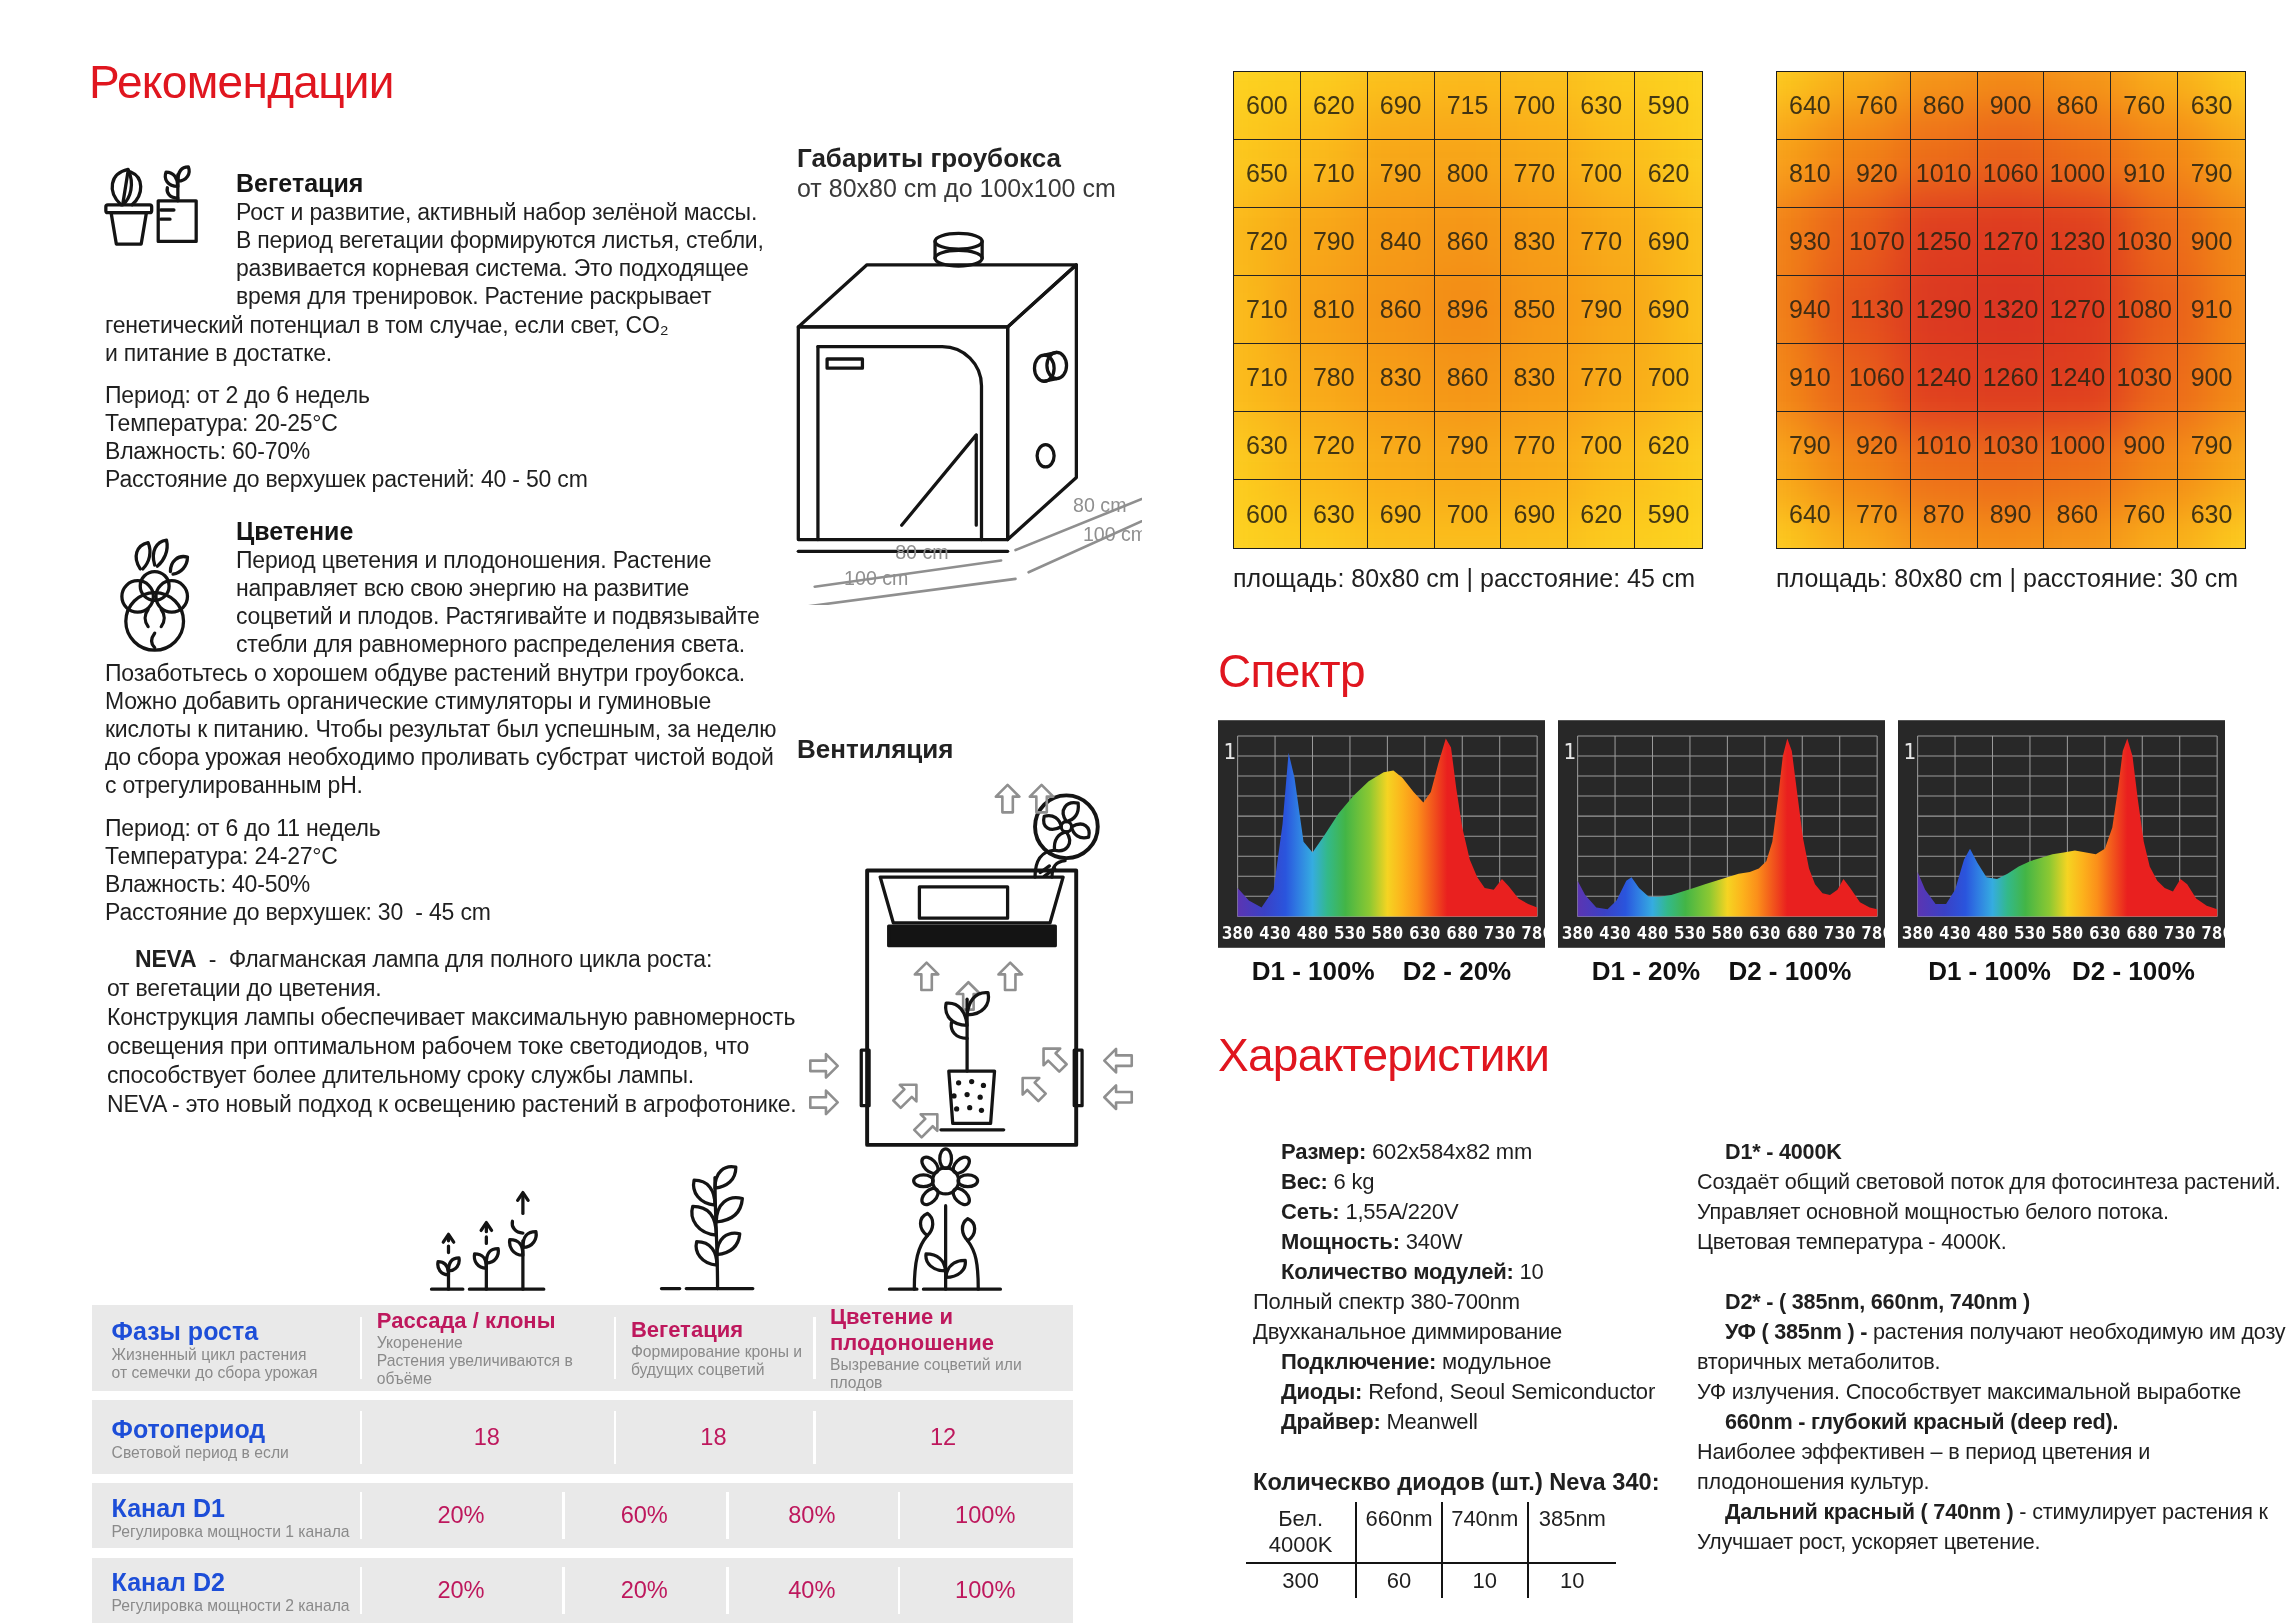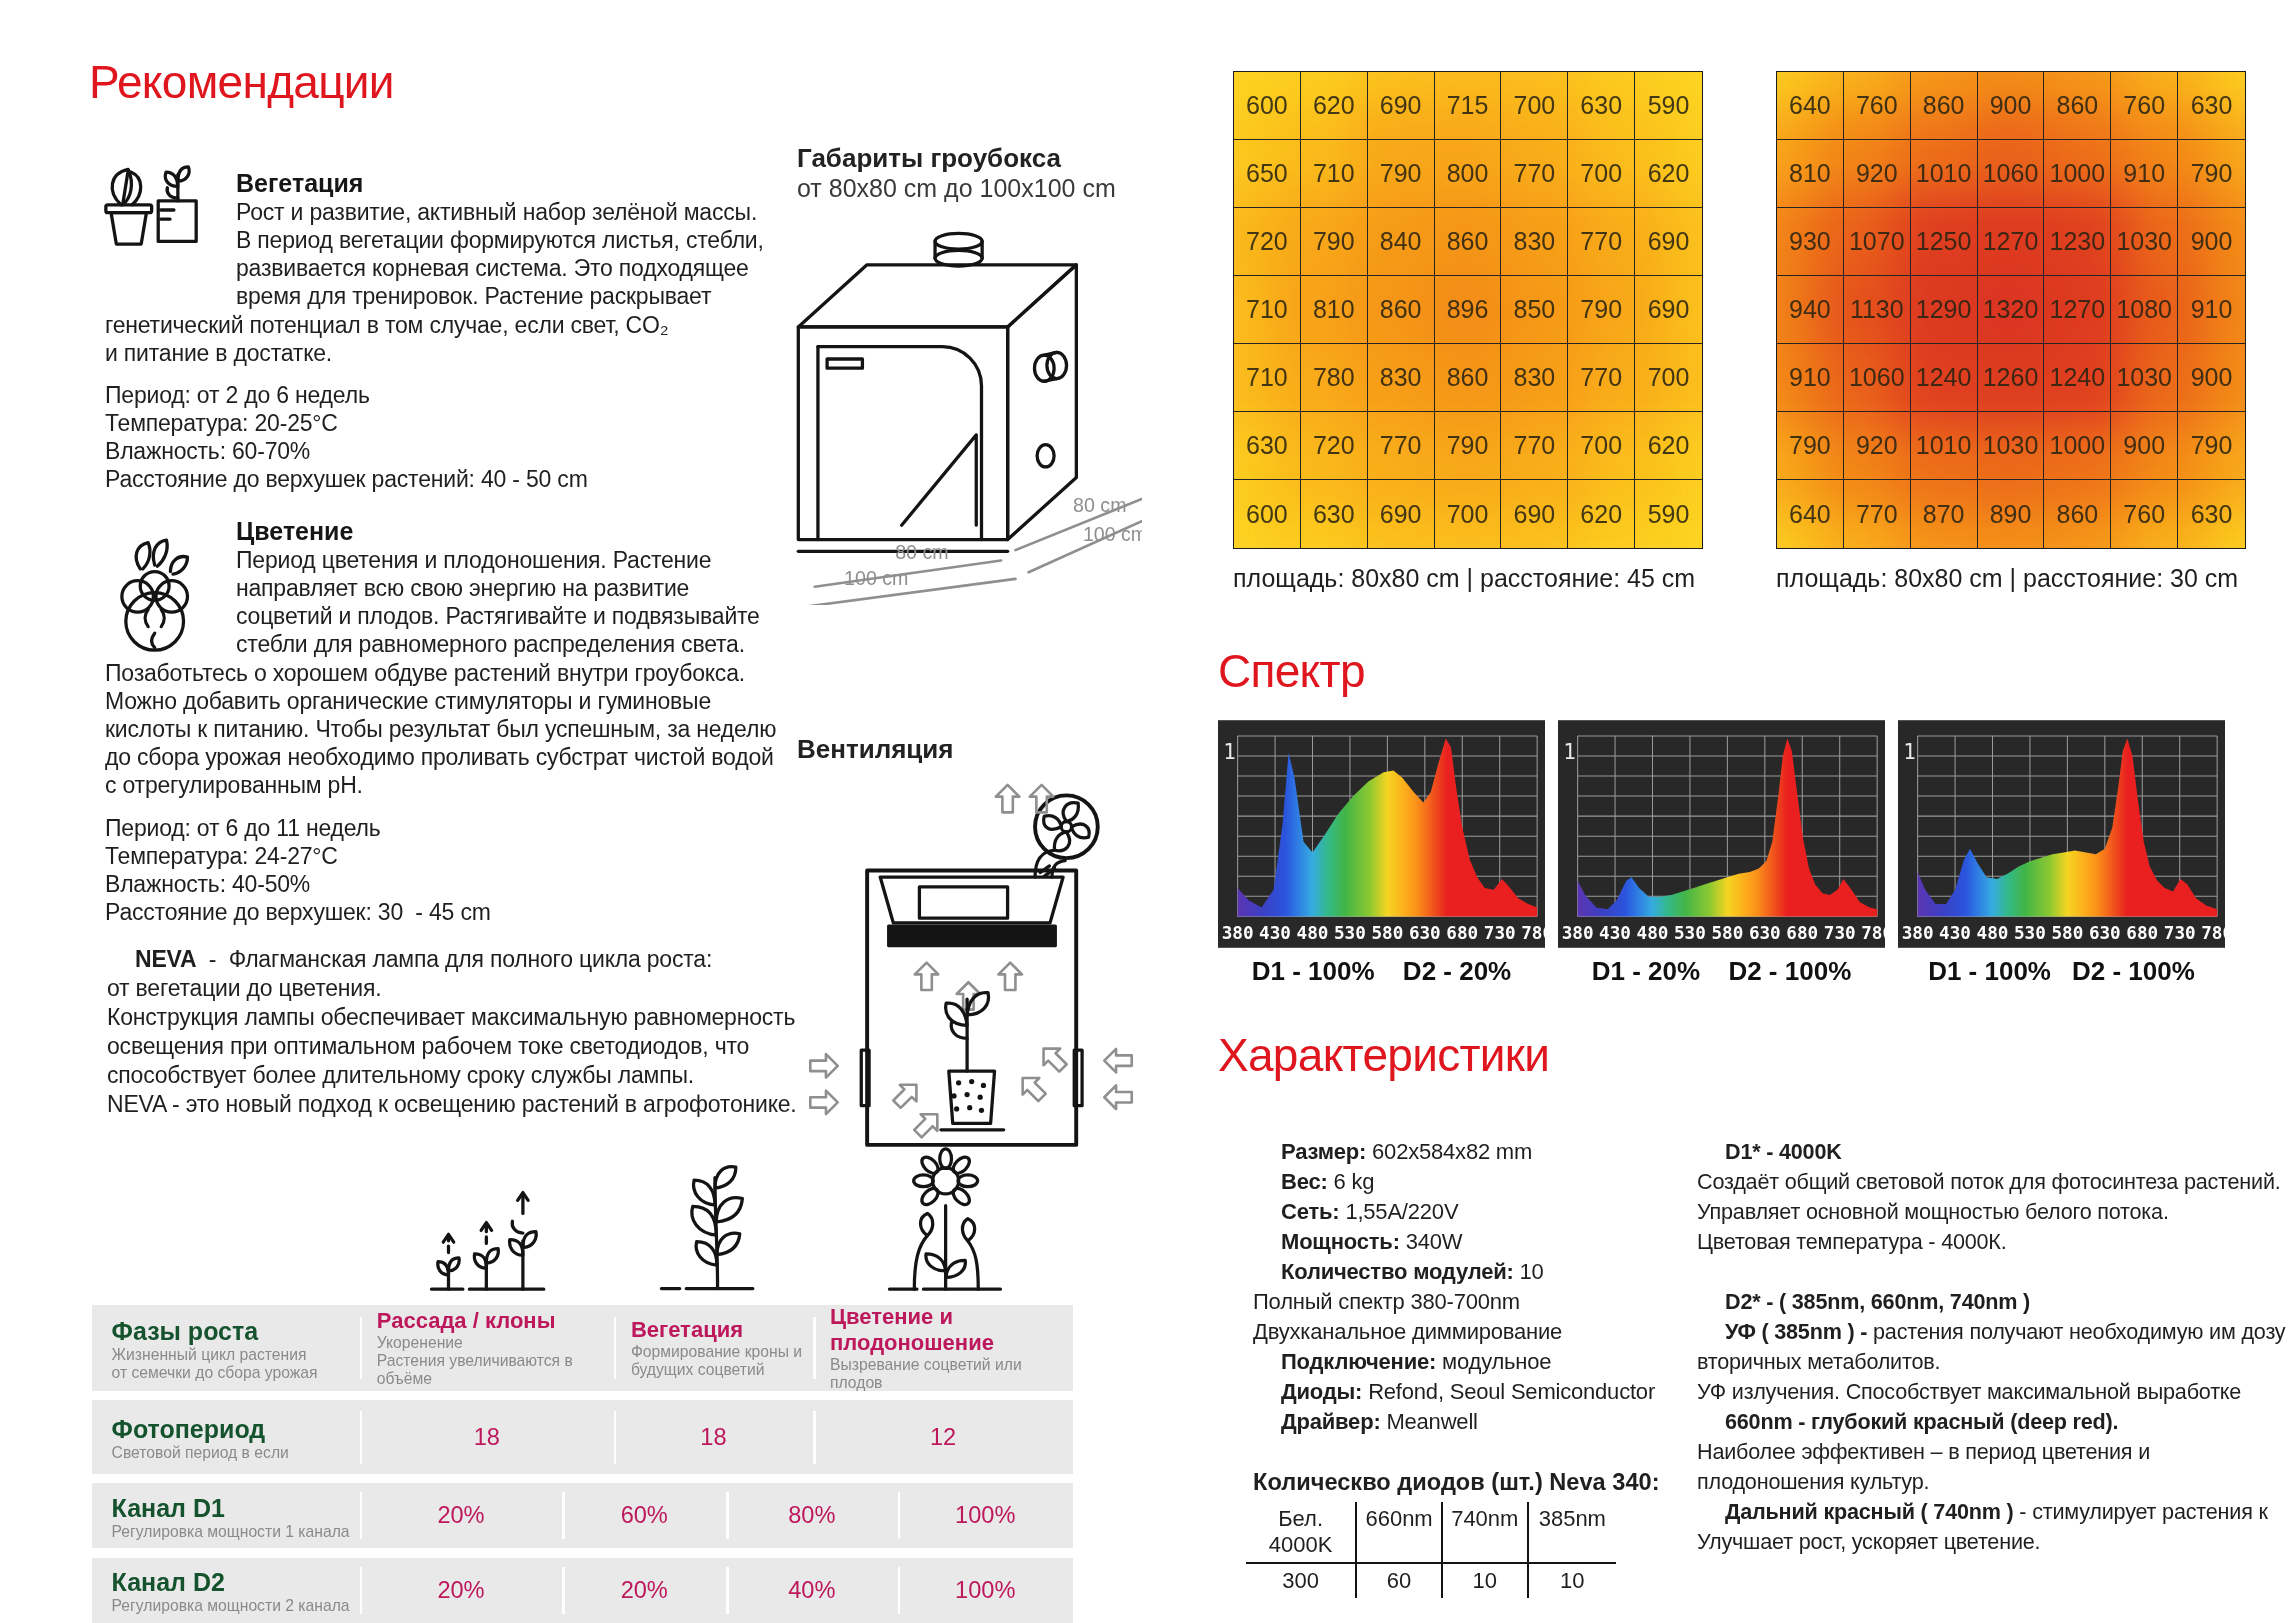--- a/index.html
+++ b/index.html
@@ -40,21 +40,21 @@
   .di-row{display:flex;}
   .di-row.hd{border-bottom:2px solid #141414;}
   .di-cell{font-size:22px;text-align:center;padding:3.9px 0;}
   .di-cell:nth-child(-n+3){border-right:2px solid #141414;}
   .di-c1{width:30%;}.di-c2{width:23%;text-align:center;}.di-c3{width:23%;}.di-c4{width:24%;}
   
   .phases{width:981px;}
   .ph-row{background:#e9e9e9;display:flex;align-items:stretch;}
   .ph-row + .ph-row{margin-top:9.2px;}
   .ph-label{width:27.3%;padding:9.2px 0 6.5px 19.6px;box-sizing:border-box;align-self:center;}
-  .ph-label .t{font-size:25px;font-weight:700;color:#14532d;}
+  .ph-label .t{font-size:25px;font-weight:700;color:#1d4ed8;}
   .ph-label .s{font-size:15.7px;color:#8a8a8a;line-height:18.3px;}
   .ph-cell{position:relative;display:flex;flex-direction:column;justify-content:center;box-sizing:border-box;}
   .ph-cell:before{content:"";position:absolute;left:0;top:14%;height:72%;width:2.6px;background:#fff;}
   .ph-cell .t{font-size:22px;font-weight:700;color:#be185d;padding-left:17px;}
   .ph-cell .s{font-size:15.7px;color:#8a8a8a;line-height:18.3px;padding-left:17px;}
   .ph-cell.val{align-items:center;}
   .ph-cell.val .t{padding-left:0;font-weight:400;font-size:23.6px;}
   .w-h1{width:25.9%;}.w-h2{width:20.3%;}.w-h3{width:26.5%;}
   .w-q1{width:20.7%;}.w-q2{width:16.7%;}.w-q3{width:17.5%;}.w-q4{width:17.9%;}
   .garr{stroke:#8f8f8f;fill:none;stroke-width:4;}

